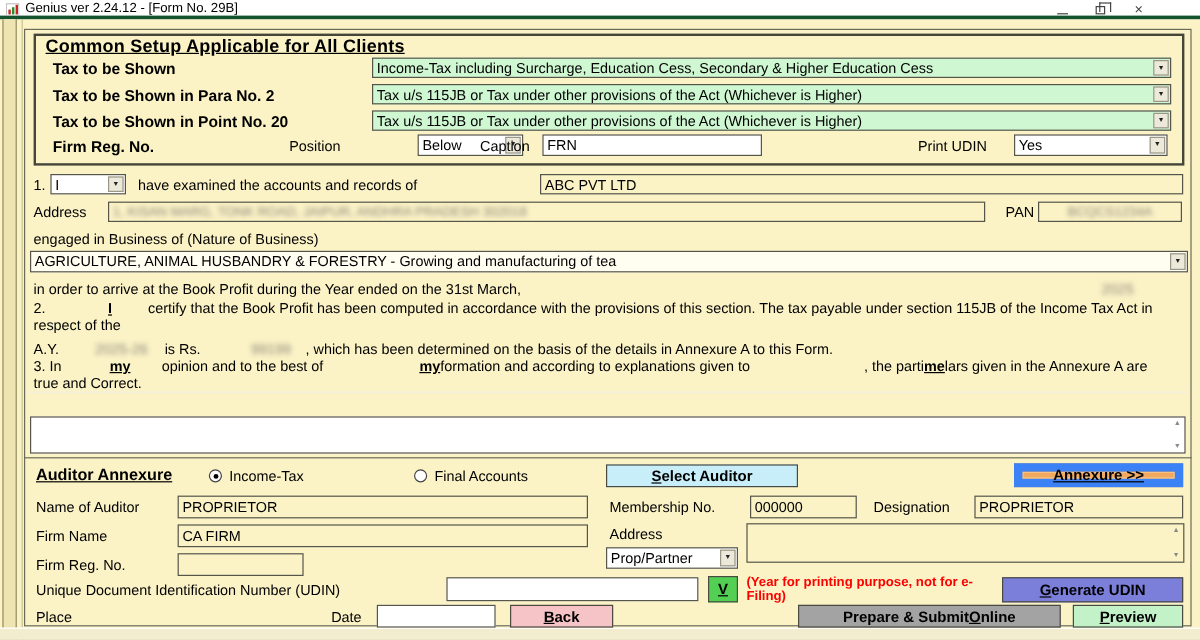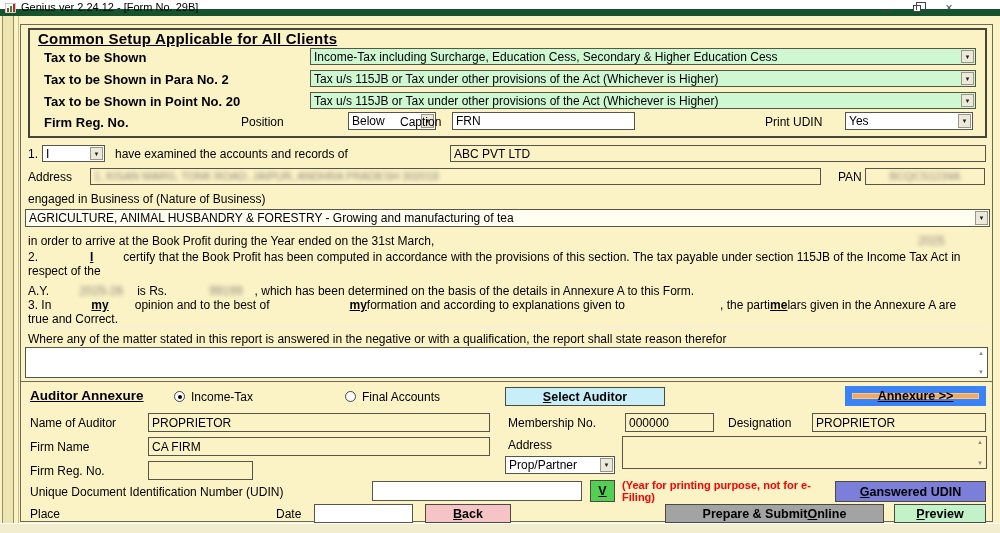--- a/index.html
+++ b/index.html
@@ -1,21 +1,21 @@
 <!DOCTYPE html>
 <html><head>
 <meta charset="utf-8">
 <style>
   * { margin:0; padding:0; box-sizing:border-box; }
   html,body { width:1000px; height:533px; }
   body { font-family:"Liberation Sans","DejaVu Sans",sans-serif; background:#d4d0c8; }
   .screen { position:relative; width:1000px; height:533px; overflow:hidden; background:#FBF3C6; cursor:default; }
 
   
-  .titlebar { position:absolute; left:0; top:0; width:1000px; height:16px; background:#ffffff; border-bottom:7px solid #14532d; }
+  .titlebar { position:absolute; left:0; top:0; width:1000px; height:16px; background:#ffffff; border-bottom:3px solid #14532d; }
   .titlebar .appicon { position:absolute; left:5px; top:3px; width:11px; height:10px; }
   .titlebar .title { position:absolute; left:21px; top:1px; font-size:11px; color:#000; white-space:nowrap; }
   .wbtn { position:absolute; top:1px; width:22px; height:14px; display:flex; align-items:center; justify-content:center; color:#444; }
   .wbtn-min  { right:104px; } .wbtn-rest { right:72px; } .wbtn-close{ right:40px; font-size:12px; }
   .min-glyph { width:9px; height:0; border-bottom:1.5px solid #444; margin-top:6px; }
   .rest-glyph { position:relative; width:8px; height:7px; border:1px solid #444; background:#fff; }
   .rest-glyph:before { content:""; position:absolute; left:2px; top:-4px; width:8px; height:7px; border:1px solid #444; border-bottom:none; }
 
   
   .leftstrip { position:absolute; left:2px; top:16px; width:12px; height:517px; background:#EDE4B2; border-left:1px solid #958D5F; border-right:1px solid #958D5F; }
@@ -146,21 +146,20 @@
   <div class="para" style="left:28px;top:284px;width:950px;">
     <span>A.Y.</span><span class="gap" style="width:30px;"></span><span class="blurred">2025-26</span><span class="gap" style="width:14px;"></span><span>is Rs.</span><span class="gap" style="width:42px;"></span><span class="blurred">99199</span><span class="gap" style="width:12px;"></span><span>, which has been determined on the basis of the details in Annexure A to this Form.</span>
   </div>
 
   <div class="para" style="left:28px;top:298px;width:950px;">
     <span>3. In</span><span class="gap" style="width:40px;"></span><span class="pron">my</span><span class="gap" style="width:26px;"></span><span>opinion and to the best of</span><span class="gap" style="width:80px;"></span><span class="pron">my</span><span>formation and according to explanations given to</span><span class="gap" style="width:95px;"></span><span>, the parti</span><span class="pron">me</span><span>lars given in the</span> <span>Annexure A are true and Correct.</span>
   </div>
 
   <div class="softline" style="left:22px;top:326px;width:968px;"></div>
 
-  <div class="lbl" style="left:28px;top:332px;">Where any of the matter stated in this report is answered in the negative or with a qualification, the report shall state reason therefor</div>
   <div class="field white" style="left:25px;top:347px;width:963px;height:31px;">
     <span></span>
     <span class="ta-arr" style="top:2px;">▲</span>
     <span class="ta-arr" style="bottom:2px;">▼</span>
   </div>
 
   <div class="hline" style="left:20px;top:381px;width:973px;"></div>
   <div class="heading2" style="left:30px;top:388px;">Auditor Annexure</div>
 
   <div class="radio sel" style="left:174px;top:391px;"></div>
@@ -198,21 +197,21 @@
   <input class="field" style="left: 148px; top: 461px; width: 105px; height: 19px;" readonly="" value="">
 
   <div class="lbl" style="left:30px;top:485px;">Unique Document Identification Number (UDIN)</div>
   <input class="field white" style="left: 372px; top: 481px; width: 210px; height: 20px;" readonly="" value="">
   <div class="btn" style="left:590px;top:480px;width:25px;height:22px;background:#53D053;">
     <span class="u">V</span>
   </div>
   <div class="note-red" style="left:622px;top:479px;width:212px;">(Year for printing purpose, not for e-Filing)</div>
   <div class="btn" style="left:835px;top:481px;width:151px;height:21px;background:#7B7FDA;">
     <span class="u">G</span>
-      <span>answered UDIN</span>
+      <span>enerate UDIN</span>
   </div>
 
   <div class="lbl" style="left:30px;top:507px;">Place</div>
   <div class="lbl" style="left:276px;top:507px;">Date</div>
   <input class="field white" style="left: 314px; top: 504px; width: 99px; height: 19px;" readonly="" value="">
   <div class="btn" style="left:425px;top:504px;width:86px;height:19px;background:#F6C3C6;">
     <span class="u">B</span>
       <span>ack</span>
   </div>
   <div class="btn" style="left:665px;top:504px;width:219px;height:19px;background:#a3a3a3;">

